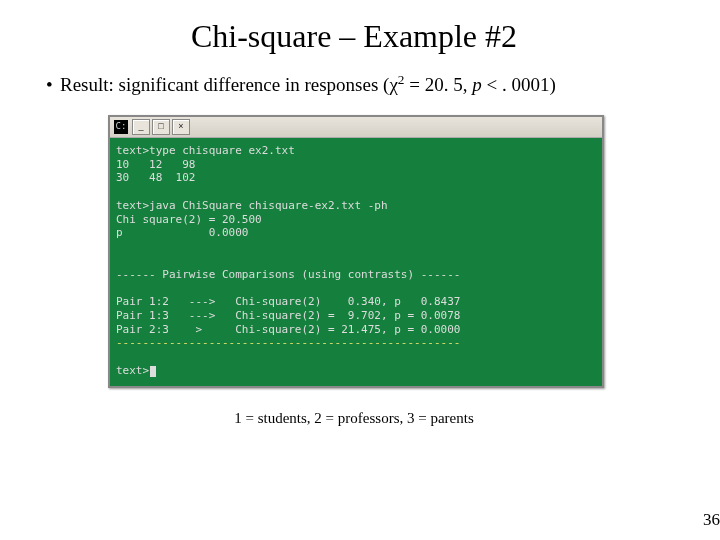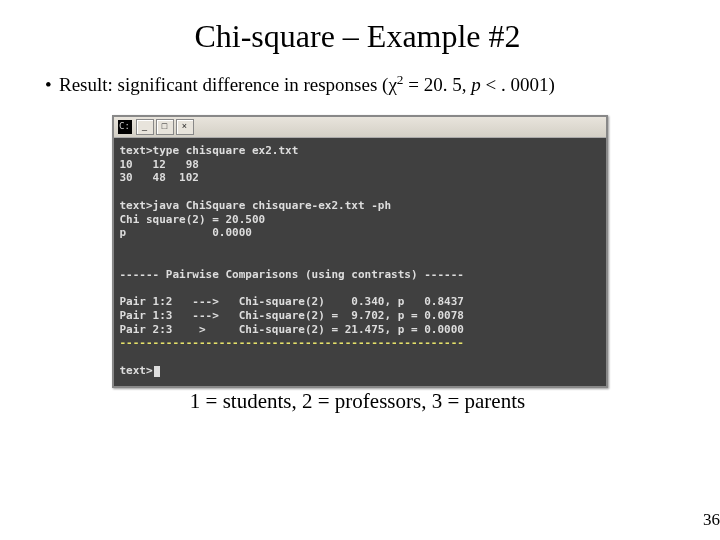--- a/index.html
+++ b/index.html
@@ -10,32 +10,32 @@
     background: #fff;
     font-family: "Times New Roman", Times, serif;
     color: #000;
     overflow: hidden;
   }
   .slide {
     width: 720px;
     height: 540px;
     position: relative;
     box-sizing: border-box;
-    padding: 16px 28px 0 23px;
+    padding: 16px 28px 0 16px;
   }
   .title {
     text-align: center;
     font-size: 32px;
     font-weight: normal;
     margin: 2px 0 18px 0;
   }
   .bullets {
     font-size: 19px;
     line-height: 1.25;
-    margin: 8px;
+    margin: 16px;
     padding: 0 0 0 14px;
   }
   .bullets li {
     list-style: none;
     position: relative;
     padding-left: 14px;
     margin-bottom: 4px;
   }
   .bullets li::before {
     content: "•";
@@ -94,43 +94,42 @@
     background: #e8e4dc;
     border: 1px solid #888;
     font-size: 9px;
     line-height: 12px;
     text-align: center;
     font-family: Tahoma, Arial, sans-serif;
     color: #222;
     box-shadow: 1px 1px 0 #fff inset;
   }
   .term-body {
-    background: #404040;
+    background: #15803d;
     color: #ddd;
     font-size: 11px;
     line-height: 1.25;
     padding: 6px 6px 8px 6px;
     white-space: pre;
     font-family: "Lucida Console", Consolas, monospace;
     min-height: 200px;
-    font-weight: bold;
   }
   .term-yellow { color: #e6e26a; }
   .cursor {
     display:inline-block;
     width:6px; height:11px;
     background:#ddd;
     vertical-align:text-bottom;
     margin-left:1px;
   }
 
   .caption {
-    margin-top: 1px;
+    margin-top: 22px;
     text-align: center;
-    font-size: 21px;
+    font-size: 15px;
   }
   .page-num {
     position: absolute;
     right: 0;
     bottom: 10px;
     font-size: 17px;
   }
 </style>
 </head>
 <body>

